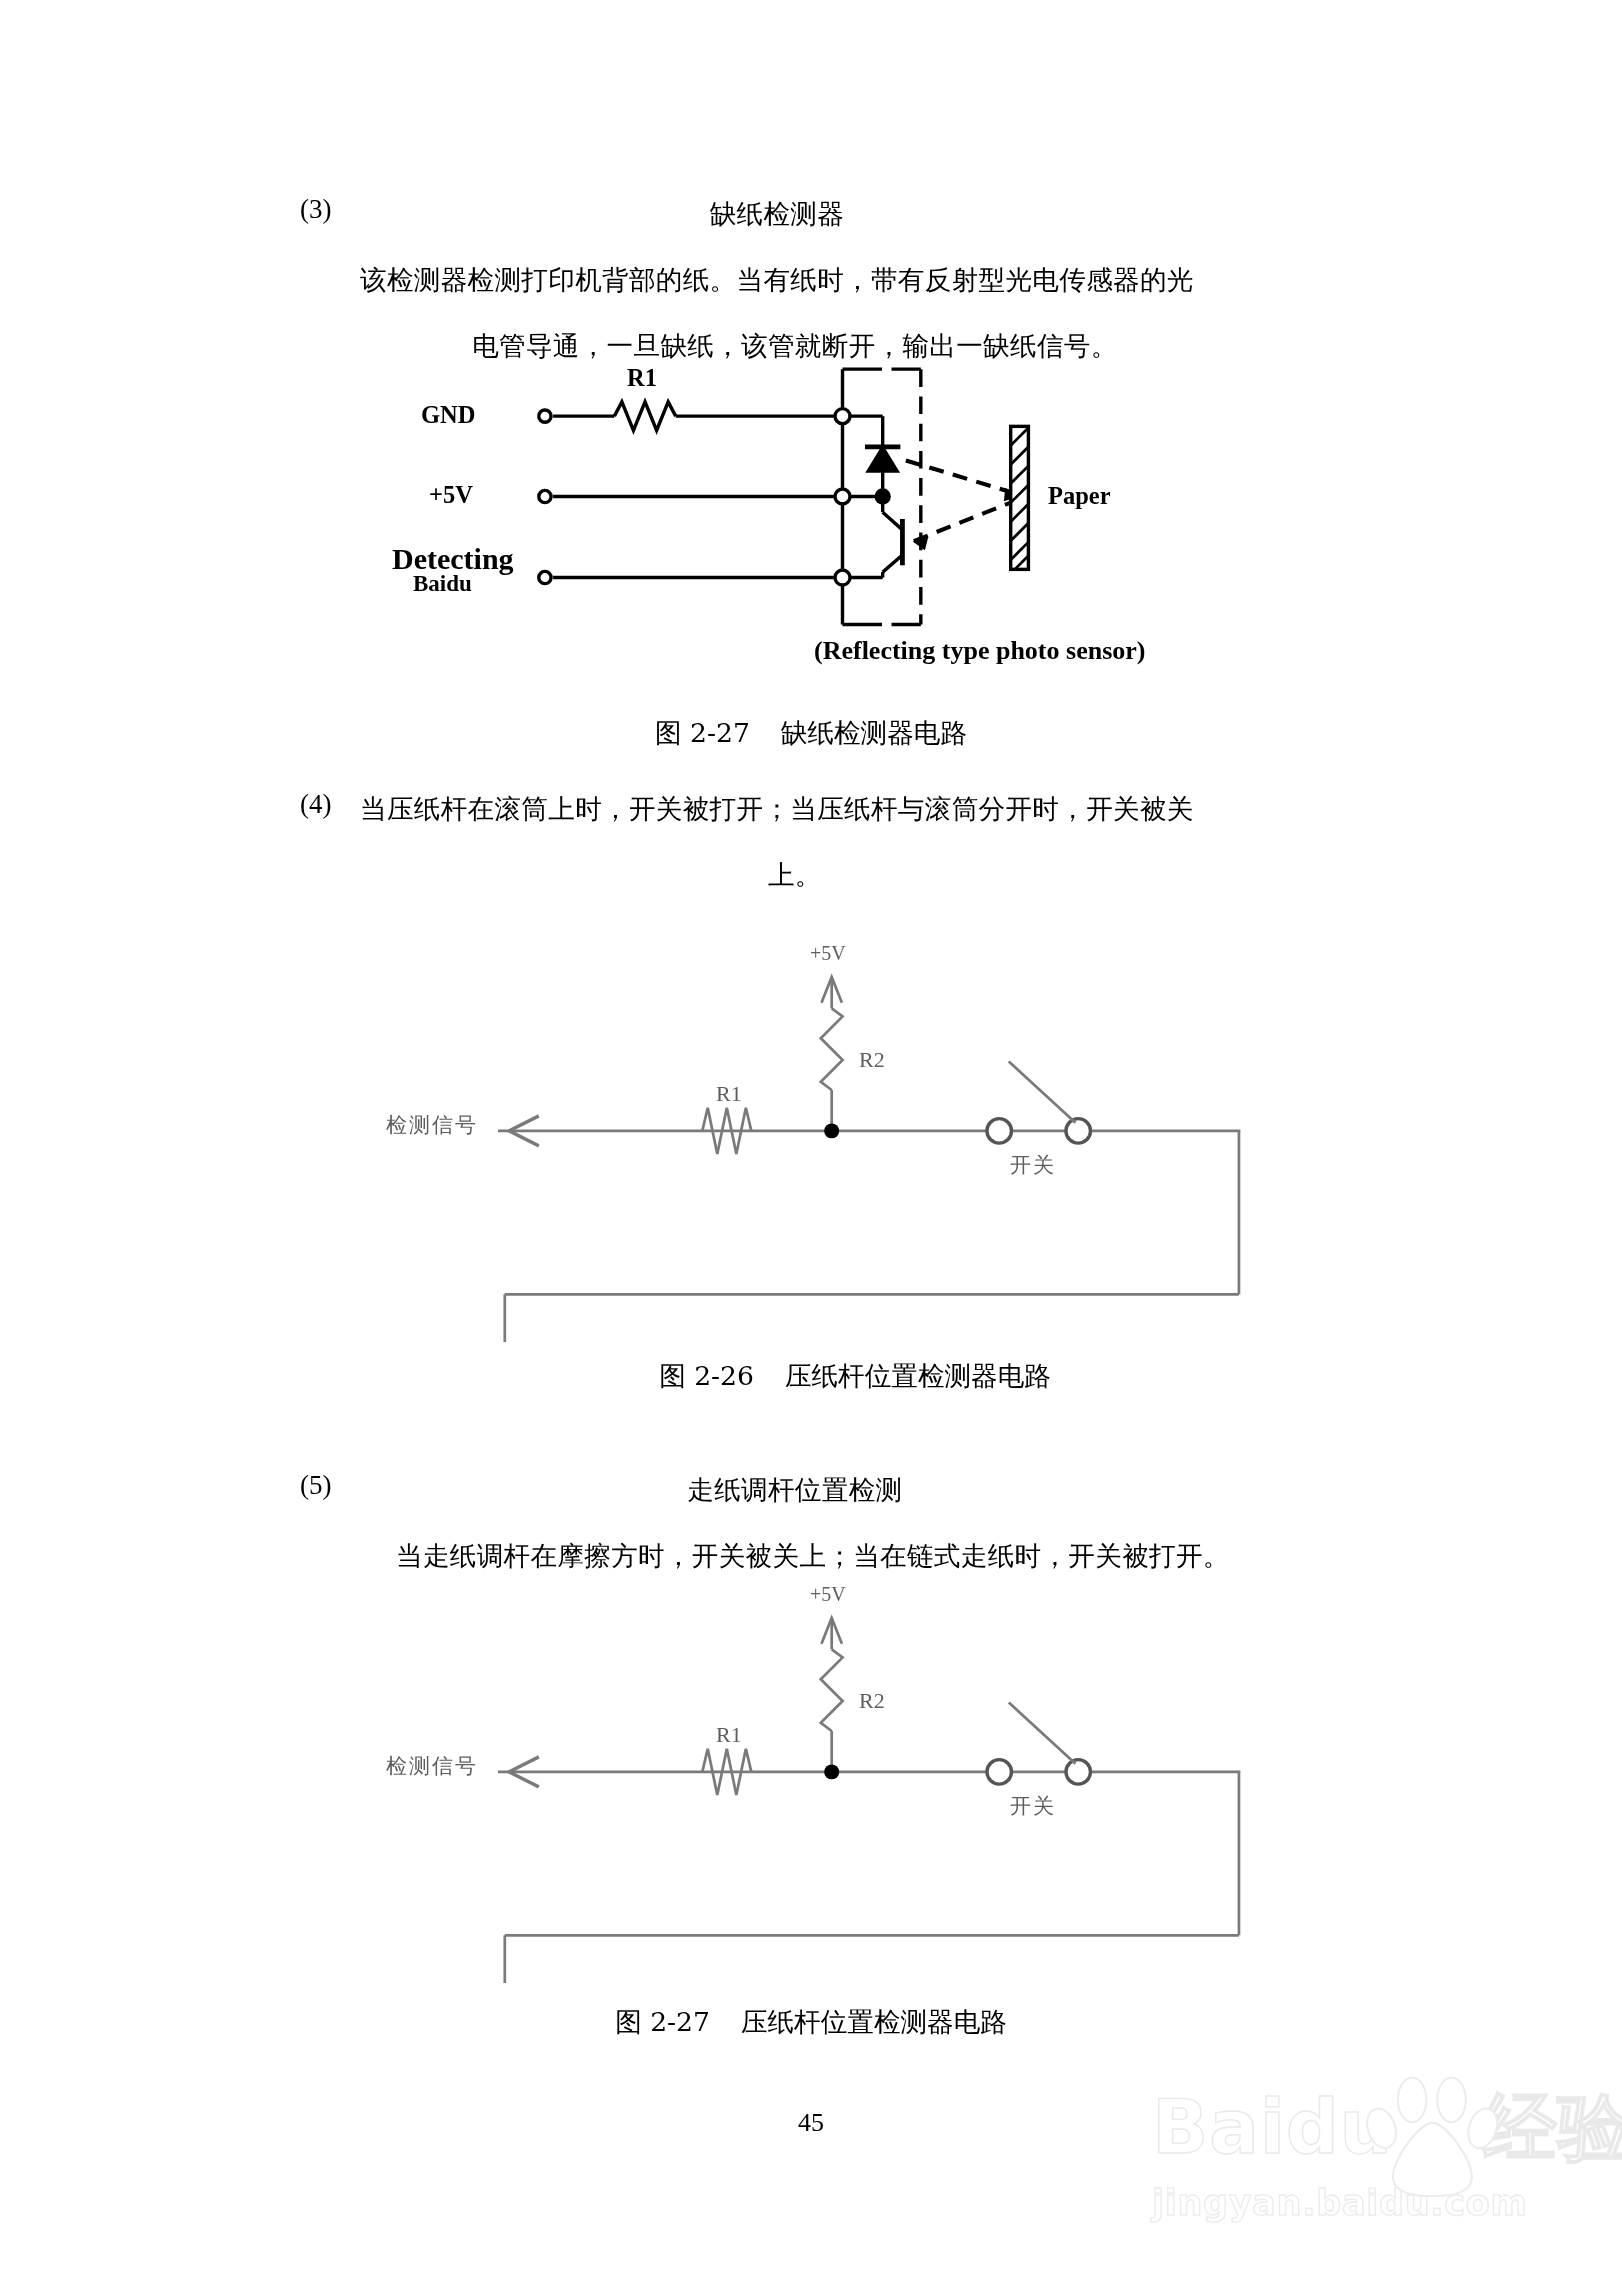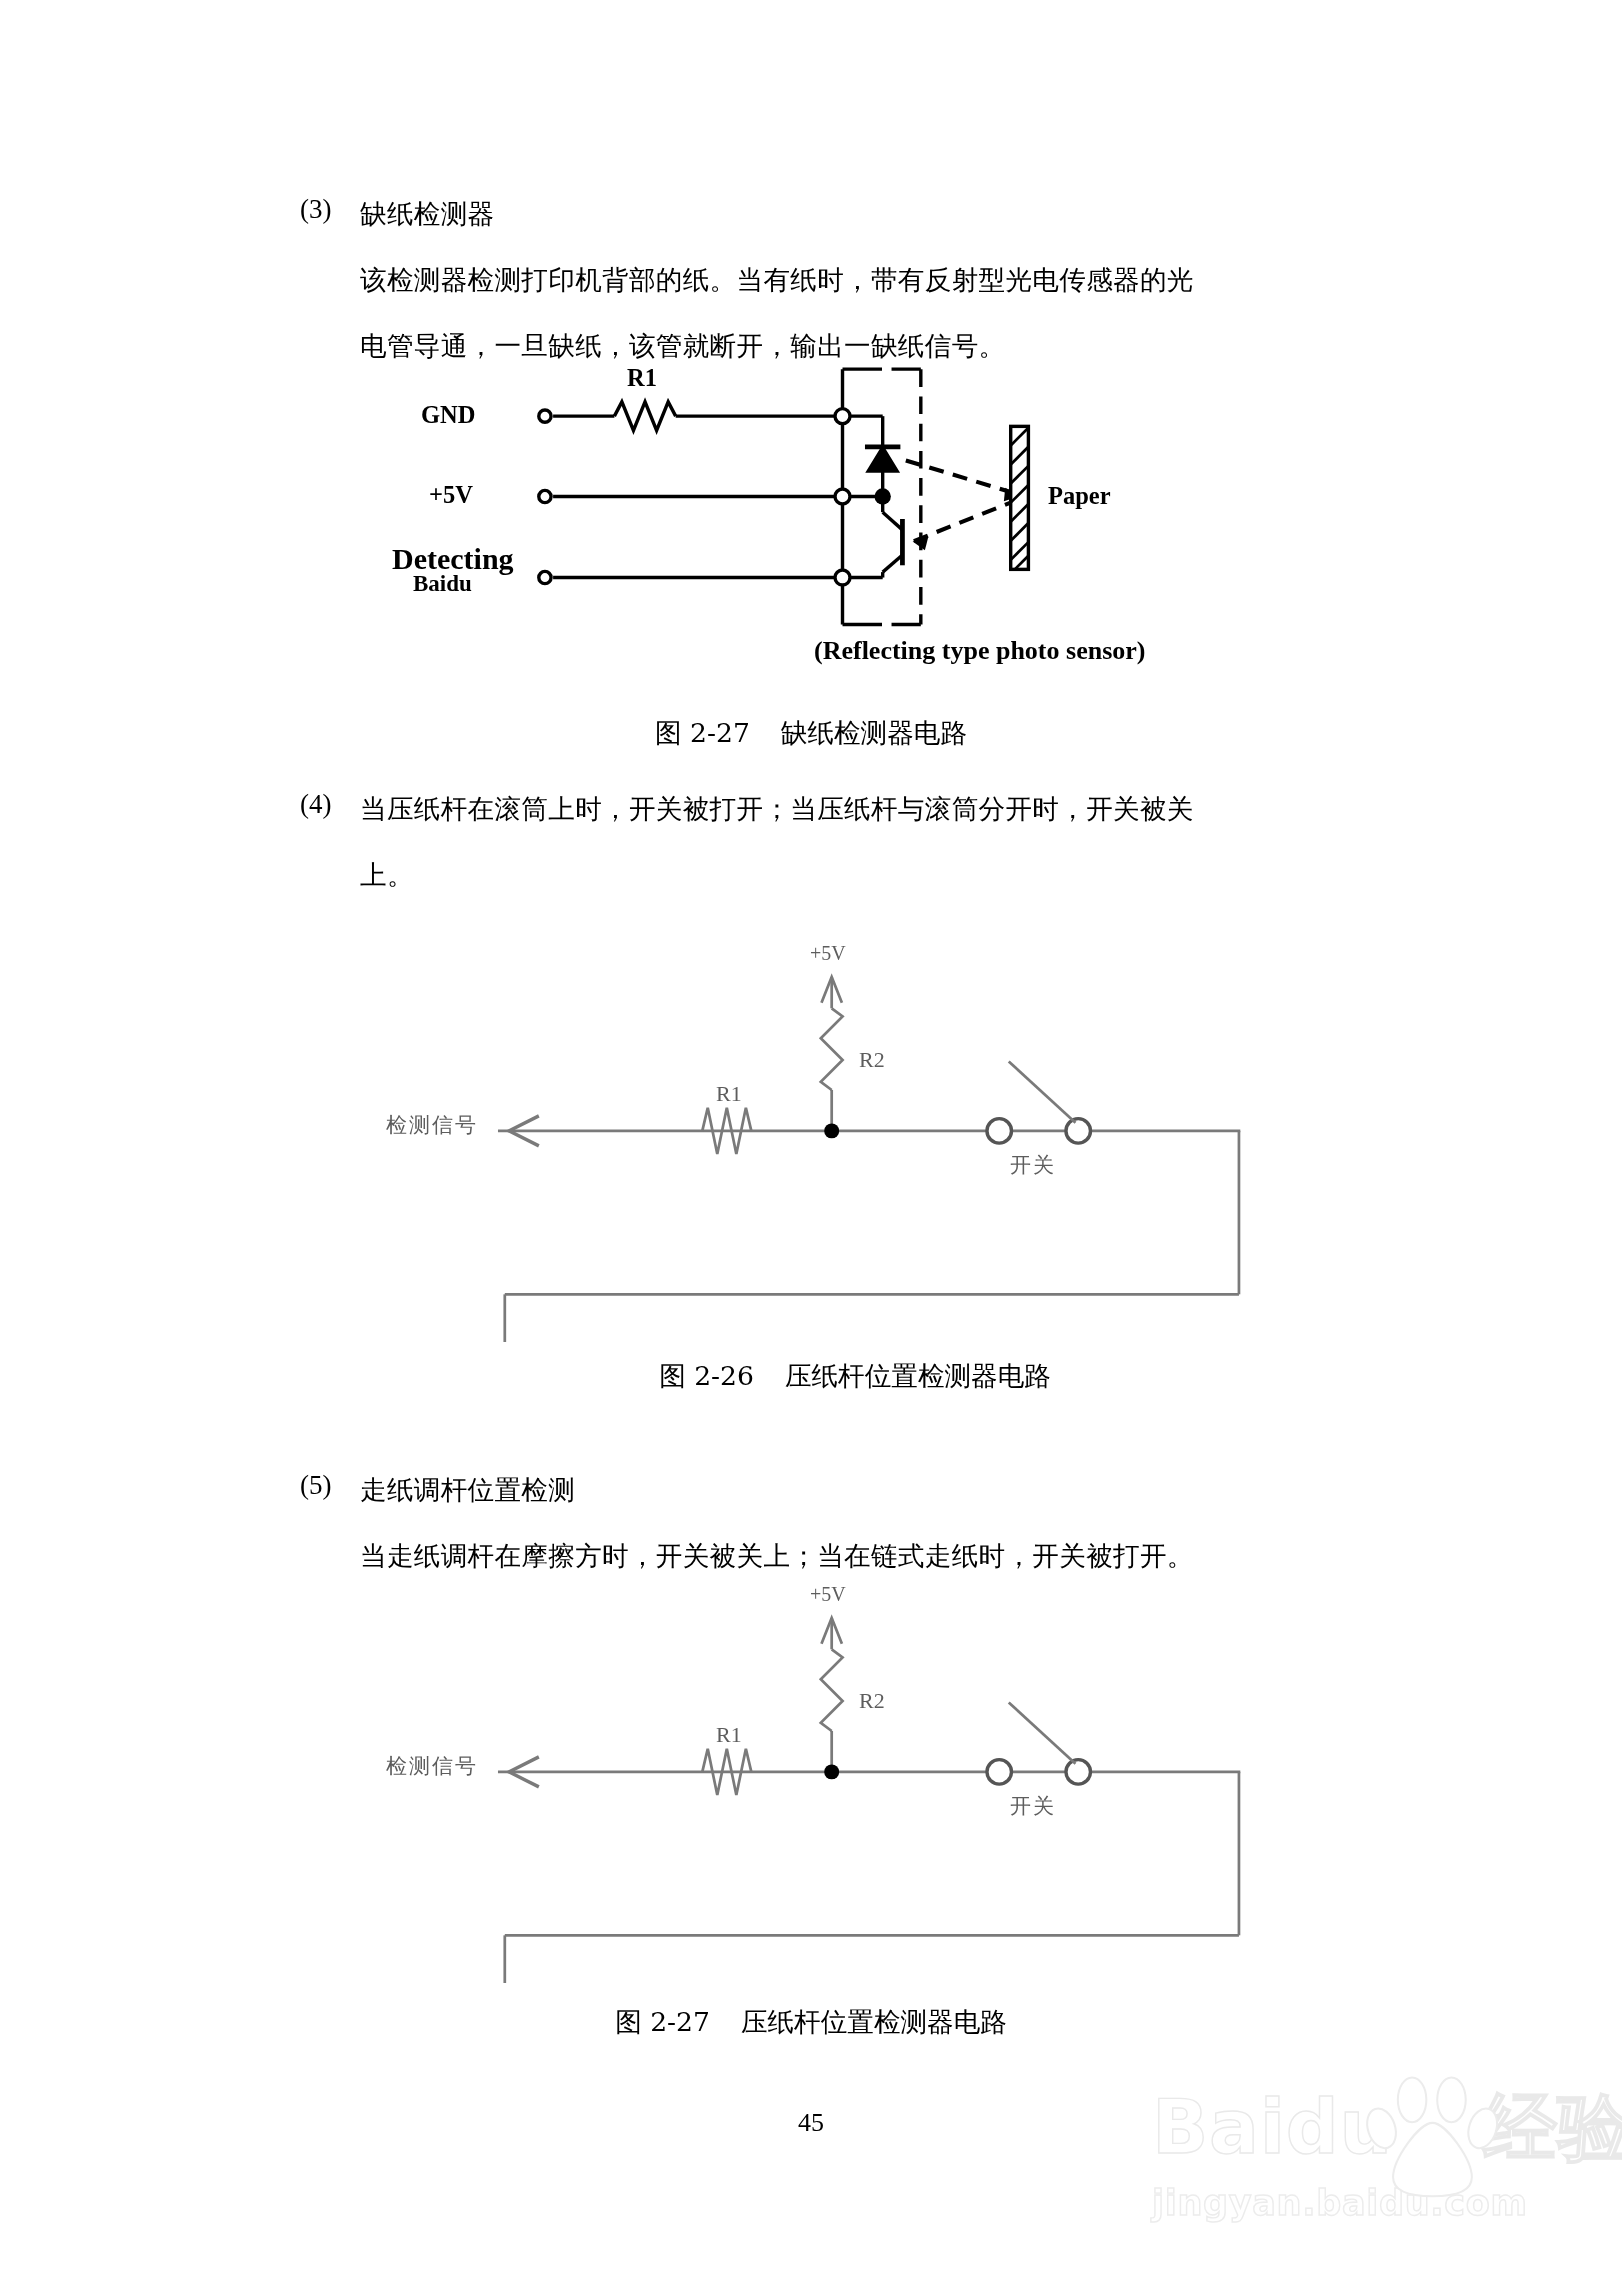--- a/index.html
+++ b/index.html
@@ -9,29 +9,29 @@
     color:#000;
   }
   .page{position:absolute;inset:0;}
 
   
   .sec{position:absolute;display:flex;}
   .sec-num{
     font-family:"Liberation Serif","DejaVu Serif",serif;
     font-size:27px;line-height:1;width:60px;flex:0 0 60px;
   }
-  .sec-body{display:block;}
+  .sec-body{display:block;text-align:center;}
   .cn{
     font-family:"DejaVu Serif","Liberation Serif",serif;
     font-size:26.6px;letter-spacing:0.3px;
   }
   .cn-line{white-space:nowrap;}
   .heading{margin-bottom:30px;}
   .para .cn-line{margin-bottom:30px;}
-  .para .cn-line:last-child{margin-bottom:0;}
+  .para .cn-line:last-child{margin-bottom:0;margin-left:36px;}
 
   .caption{
     position:absolute;width:100%;text-align:center;
     font-family:"DejaVu Serif","Liberation Serif",serif;
     font-size:26.6px;
   }
   .caption .gap{display:inline-block;width:31px;}
 
   .pagenum{
     position:absolute;width:100%;text-align:center;

